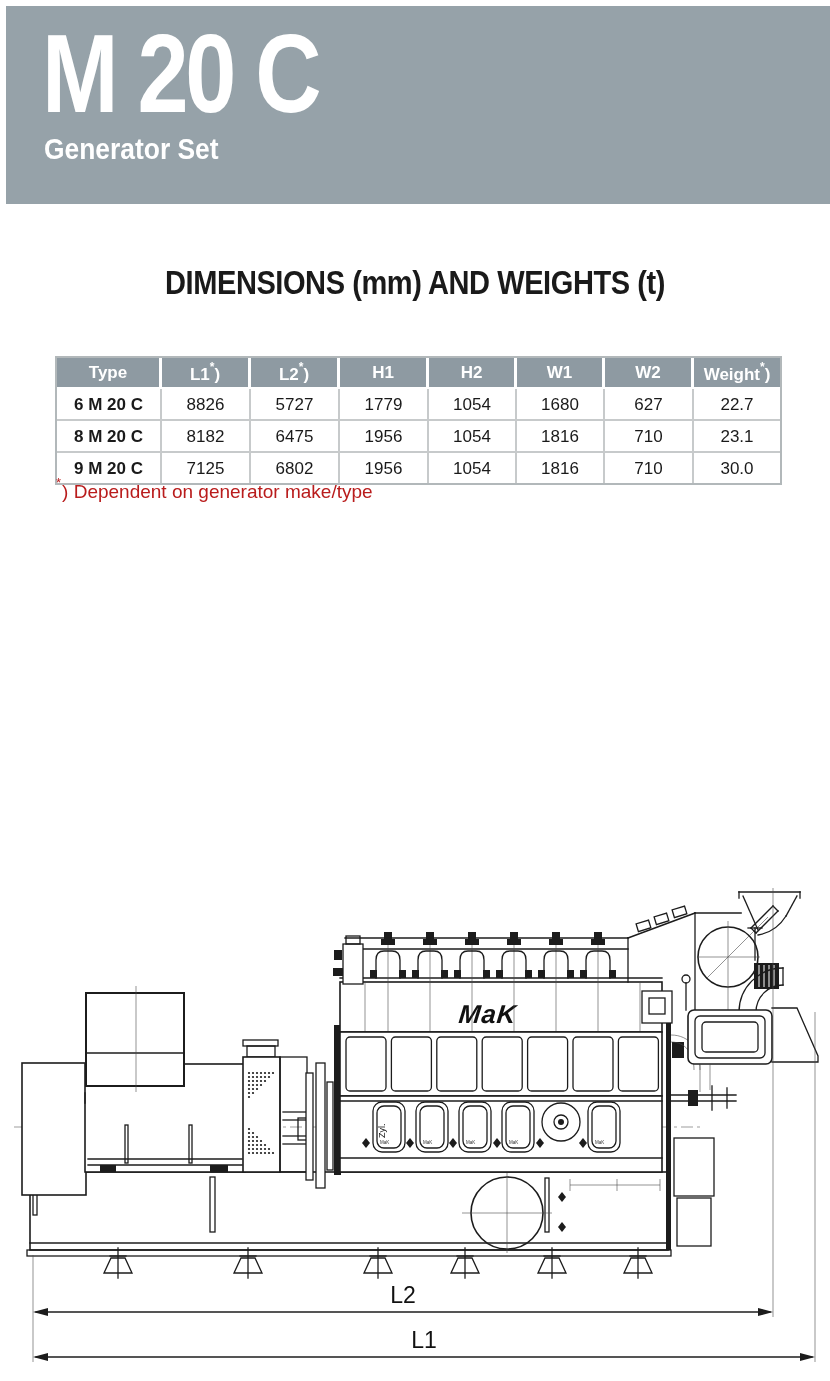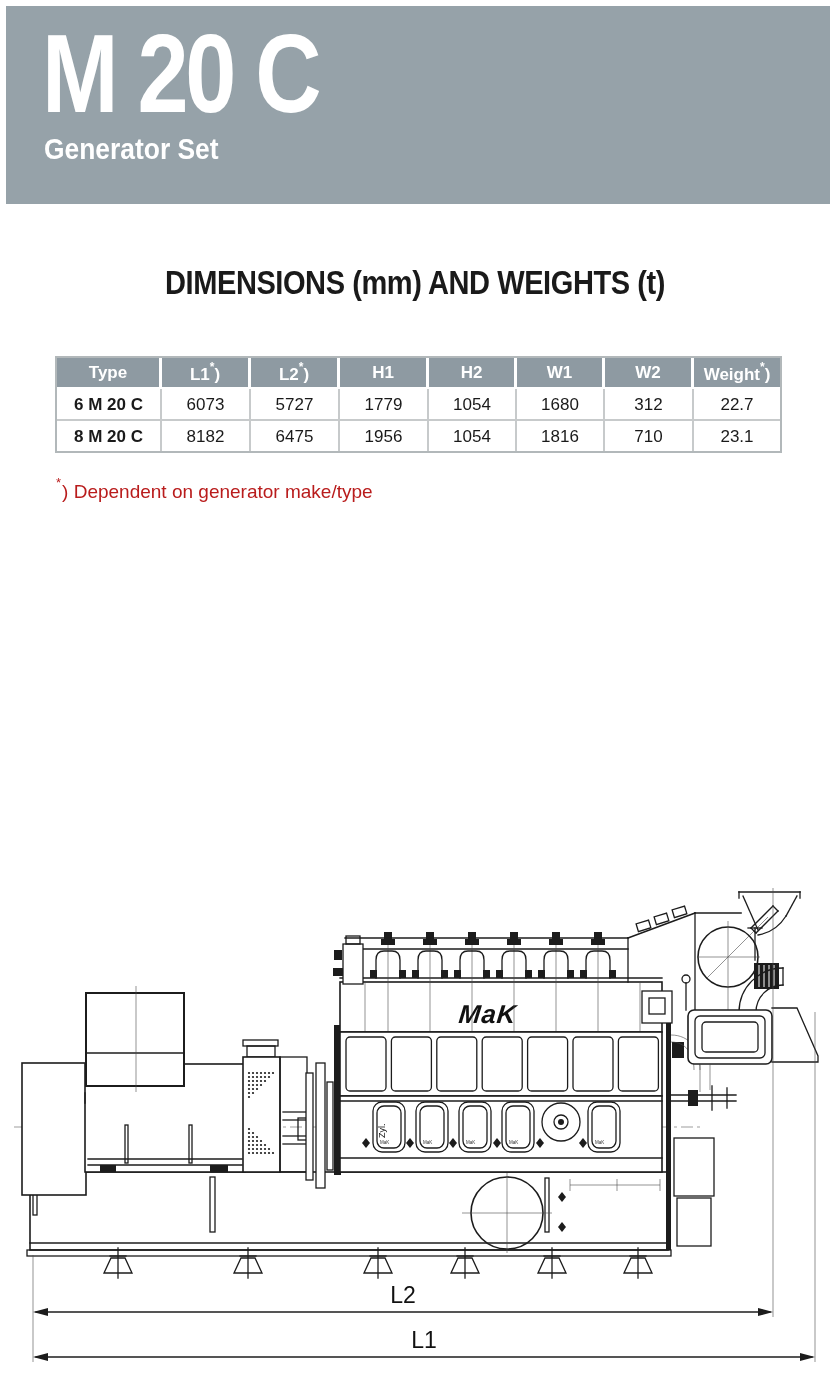--- a/index.html
+++ b/index.html
@@ -78,37 +78,47 @@
       <th><span>H1</span></th>
       <th><span>H2</span></th>
       <th><span>W1</span></th>
       <th><span>W2</span></th>
       <th><span>Weight</span><sup>*</sup><span>)</span></th>
     </tr>
   </thead>
   <tbody>
     <tr>
       <th>6 M 20 C</th>
-      <td>6073</td>
+      <td>8826</td>
       <td>5727</td>
       <td>1779</td>
       <td>1054</td>
       <td>1680</td>
-      <td>312</td>
+      <td>627</td>
       <td>22.7</td>
     </tr>
     <tr>
       <th>8 M 20 C</th>
       <td>8182</td>
       <td>6475</td>
       <td>1956</td>
       <td>1054</td>
       <td>1816</td>
       <td>710</td>
       <td>23.1</td>
+    </tr>
+    <tr>
+      <th>9 M 20 C</th>
+      <td>7125</td>
+      <td>6802</td>
+      <td>1956</td>
+      <td>1054</td>
+      <td>1816</td>
+      <td>710</td>
+      <td>30.0</td>
     </tr>
   </tbody>
 </table>
 
 <div class="footnote"><sup>*</sup><span>) Dependent on generator make/type</span></div>
 
 <svg class="drawing" width="830" height="526" viewBox="0 855 830 526" xmlns="http://www.w3.org/2000/svg">
 
   <line class="cl" x1="14" y1="1127" x2="700" y2="1127"></line>
 

